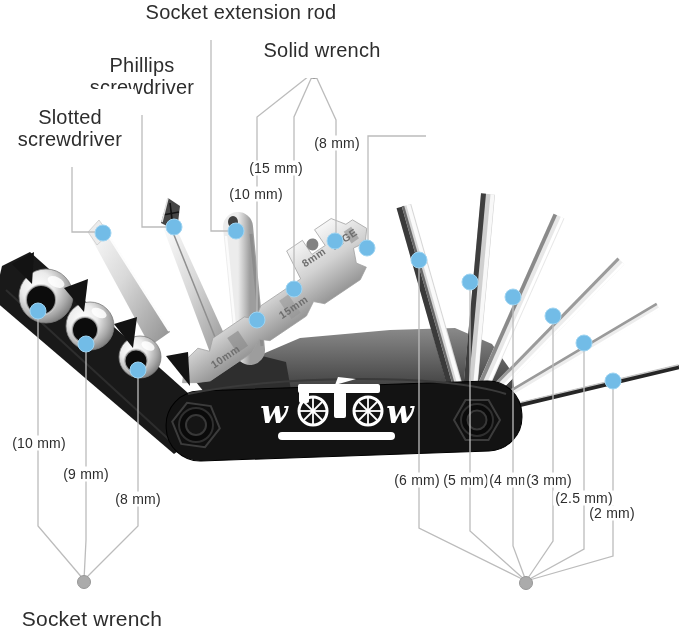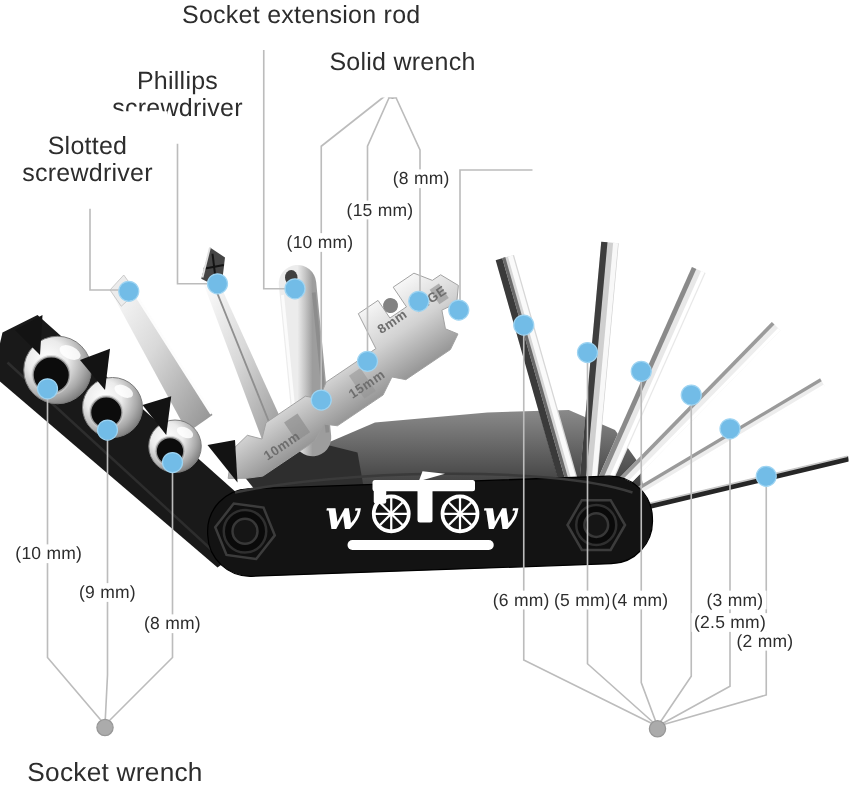--- a/index.html
+++ b/index.html
@@ -245,29 +245,29 @@
       <circle cx="613" cy="381" r="8"></circle>
     </g>
   </svg>
 
   <div class="lbl" style="left:241px;top:12px">Socket extension rod</div>
   <div class="lbl two" style="left:142px;top:76px;width:118px">Phillips screwdriver</div>
   <div class="lbl two" style="left:70px;top:128px;width:122px">Slotted screwdriver</div>
   <div class="lbl" style="left:322px;top:50px">Solid wrench</div>
 
   <div class="lbl sm" style="left:337px;top:143px">(8 mm)</div>
-  <div class="lbl sm" style="left:304px;top:168px">(15 mm)</div>
+  <div class="lbl sm" style="left:276px;top:168px">(15 mm)</div>
   <div class="lbl sm" style="left:256px;top:194px">(10 mm)</div>
 
   <div class="lbl sm" style="left:39px;top:443px">(10 mm)</div>
   <div class="lbl sm" style="left:86px;top:474px">(9 mm)</div>
   <div class="lbl sm" style="left:138px;top:499px">(8 mm)</div>
 
   <div class="lbl sm" style="left:417px;top:480px">(6 mm)</div>
   <div class="lbl sm" style="left:466px;top:480px">(5 mm)</div>
   <div class="lbl sm" style="left:512px;top:480px">(4 mm)</div>
-  <div class="lbl sm" style="left:588px;top:480px">(3 mm)</div>
+  <div class="lbl sm" style="left:549px;top:480px">(3 mm)</div>
   <div class="lbl sm" style="left:584px;top:498px">(2.5 mm)</div>
   <div class="lbl sm" style="left:612px;top:513px">(2 mm)</div>
 
   <div class="lbl big" style="left:92px;top:619px">Socket wrench</div>
 
 </div>
 
 </body></html>

